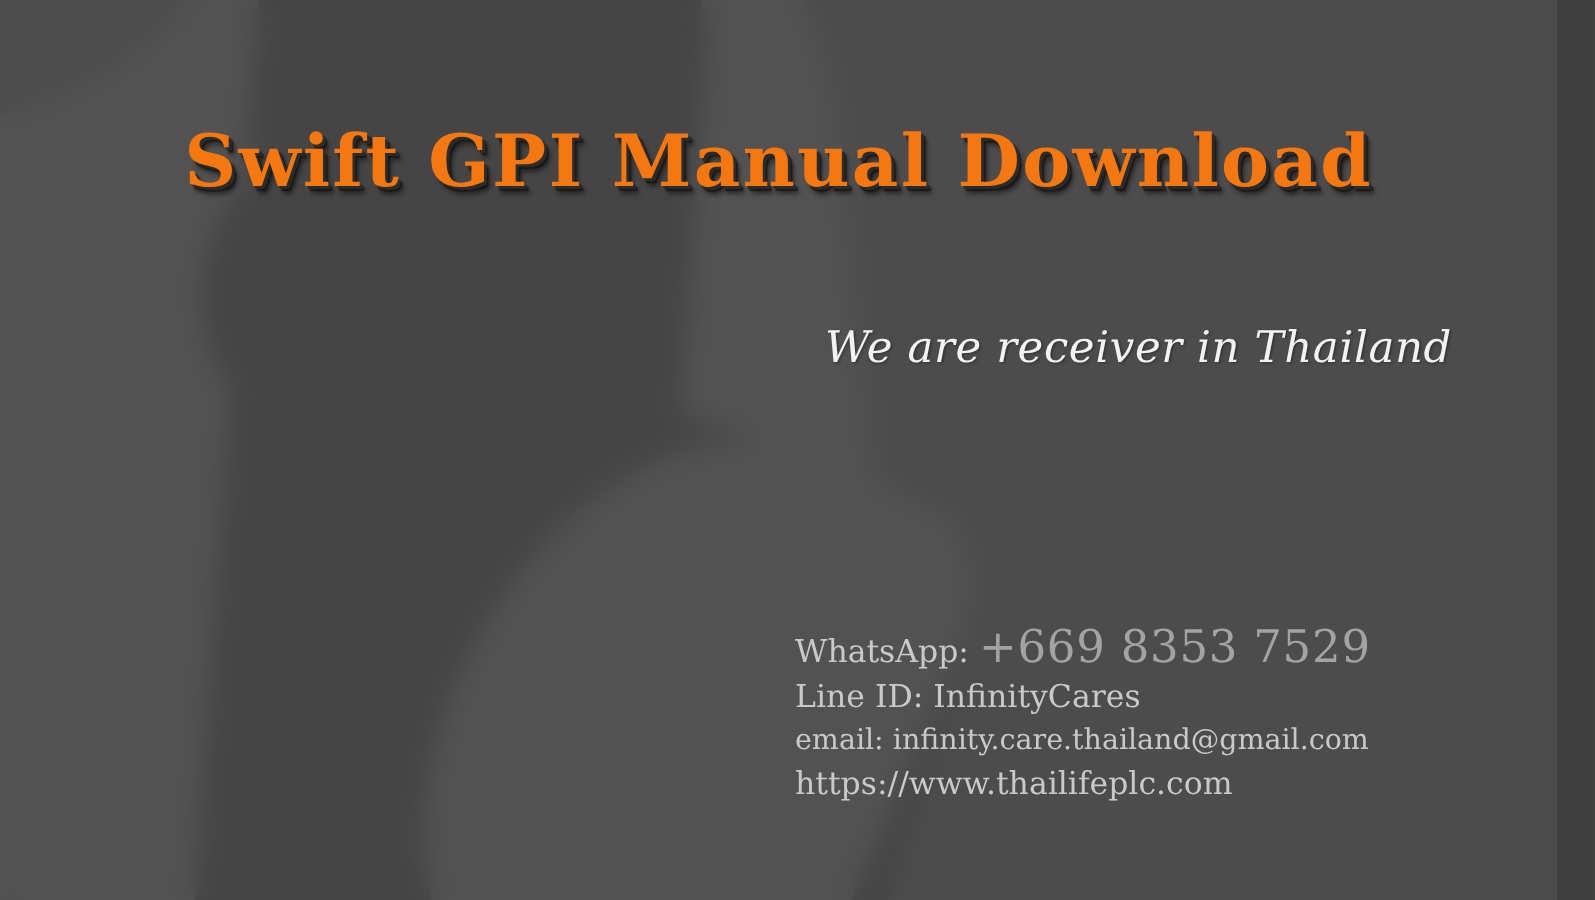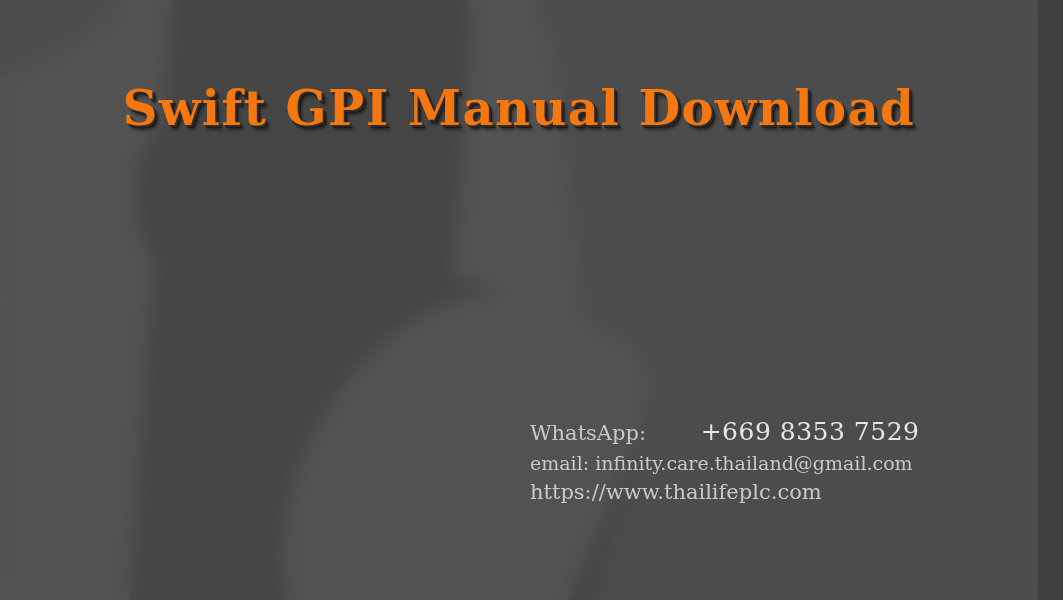--- a/index.html
+++ b/index.html
@@ -180,24 +180,23 @@
     color: #c9c9c9;
     font-family: "DejaVu Serif", "Liberation Serif", serif;
     font-size: 21px;
     line-height: 32px;
     white-space: nowrap;
   }
   .contact-line.tight {
     line-height: 29px;
   }
   .contact-line .big {
-    font-size: 25px;
-    color: #e5e5e5;
+    font-size: 30px;
+    color: #a3a3a3;
     letter-spacing: 0.5px;
-    margin-left: 48px;
   }
   .contact-line.small {
     font-size: 19px;
   }
 </style>
 </head>
 <body>
 
 <div id="slide">
 
@@ -213,26 +212,31 @@
     <div class="wm-top-notch"></div>
     <div class="bg-blend"></div>
   </div>
 
   <div class="fg">
 
     <div class="title">Swift GPI Manual Download</div>
 
 
     <div class="script-lines">
+      <div class="script-line">We are receiver in Thailand</div>
     </div>
 
     <div class="contact">
       <div class="contact-line">
         <span>WhatsApp:</span>
         <span class="big">+669 8353 7529</span>
+      </div>
+      <div class="contact-line tight">
+        <span>Line ID:</span>
+        <span>InfinityCares</span>
       </div>
       <div class="contact-line tight small">
         <span>email:</span>
         <span>infinity.care.thailand@gmail.com</span>
       </div>
       <div class="contact-line tight">https://www.thailifeplc.com</div>
     </div>
 
   </div>
 </div>

